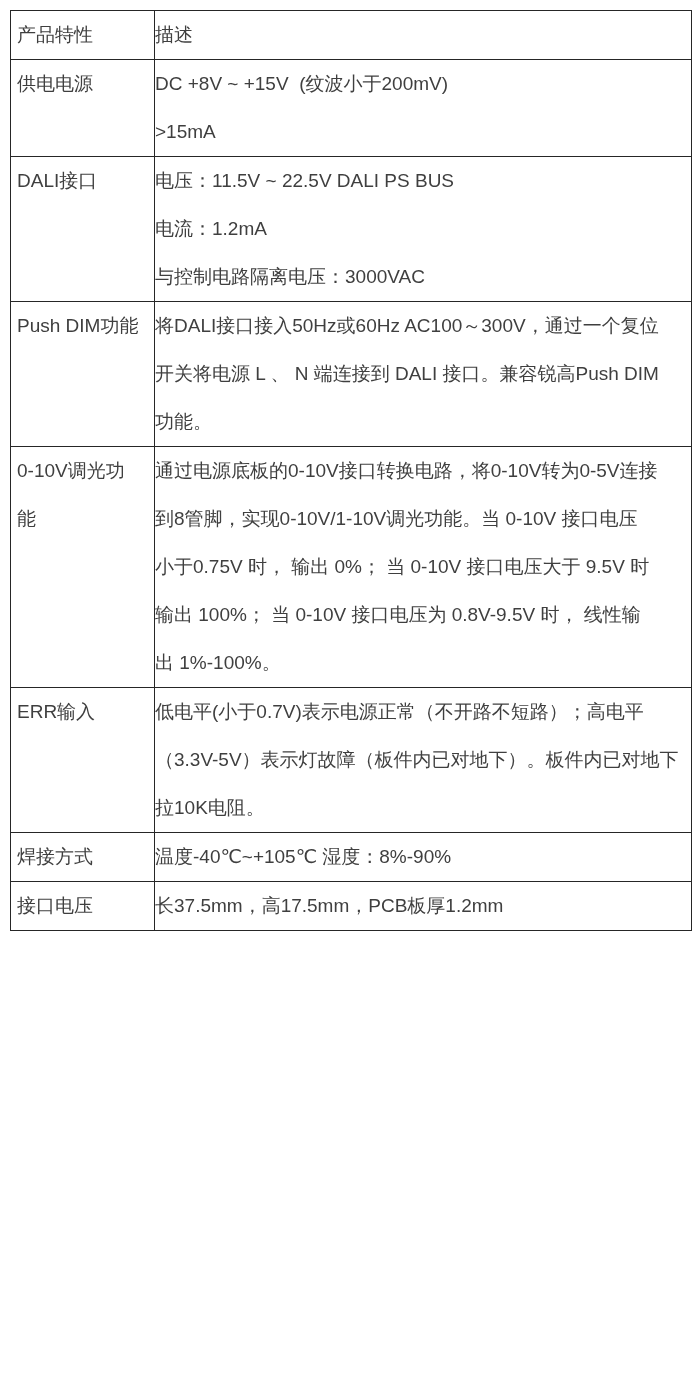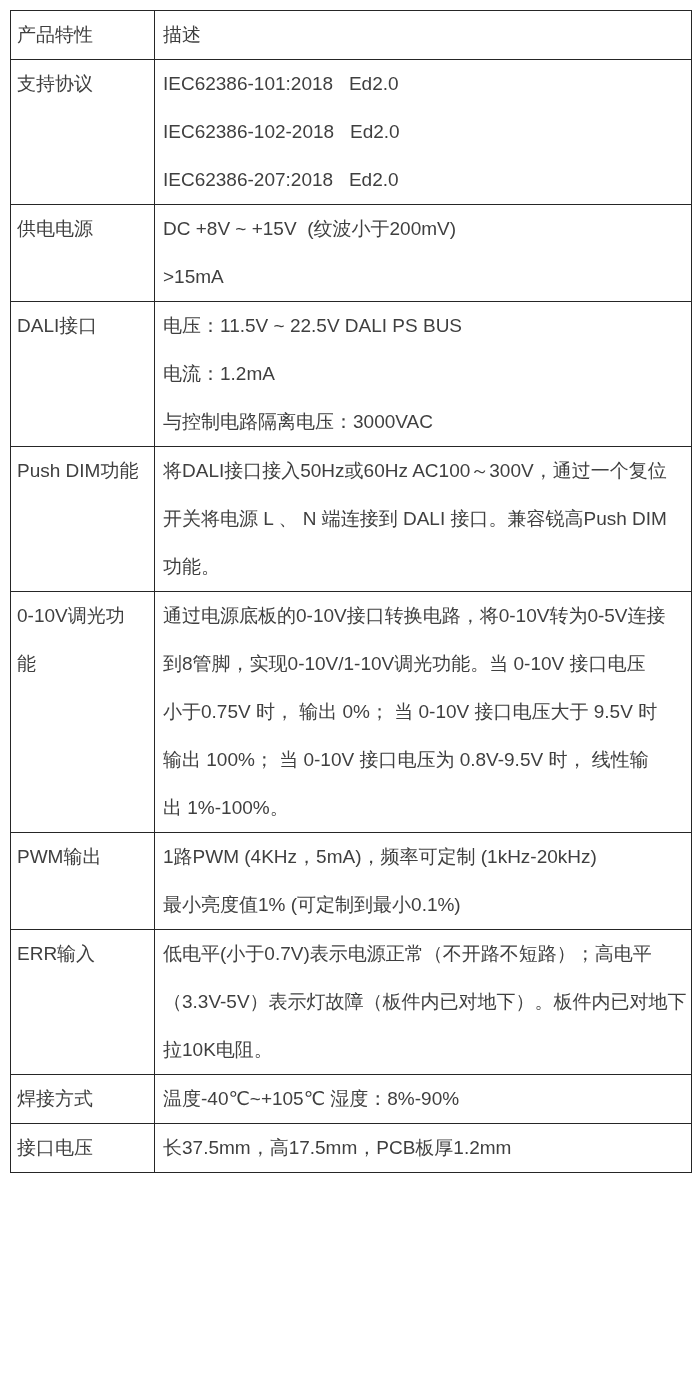--- a/index.html
+++ b/index.html
@@ -29,21 +29,21 @@
   col.c2 { width: 537px; }
   td {
     border: 1px solid #262626;
     vertical-align: top;
     padding: 0;
     color: #3f3f3f;
     font-size: 19px;
     font-weight: 400;
   }
   td.f { padding-left: 6px; }
-  td.d { padding-left: 8px; }
+  td.d { padding-left: 0; }
   .ln {
     height: 48px;
     line-height: 48px;
     white-space: pre;
     overflow: hidden;
   }
 </style>
 </head>
 <body>
 
@@ -58,30 +58,20 @@
       <tr>
         <td class="f">
           <div class="ln">产品特性</div>
         </td>
         <td class="d">
           <div class="ln">描述</div>
         </td>
       </tr>
 
 
-      <tr>
-        <td class="f">
-          <div class="ln">支持协议</div>
-        </td>
-        <td class="d">
-          <div class="ln">IEC62386-101:2018   Ed2.0</div>
-          <div class="ln">IEC62386-102-2018   Ed2.0</div>
-          <div class="ln">IEC62386-207:2018   Ed2.0</div>
-        </td>
-      </tr>
 
       <tr>
         <td class="f">
           <div class="ln">供电电源</div>
         </td>
         <td class="d">
           <div class="ln">DC +8V ~ +15V  (纹波小于200mV)</div>
           <div class="ln">&gt;15mA</div>
         </td>
       </tr>
@@ -115,29 +105,20 @@
         </td>
         <td class="d">
           <div class="ln">通过电源底板的0-10V接口转换电路，将0-10V转为0-5V连接</div>
           <div class="ln">到8管脚，实现0-10V/1-10V调光功能。当 0-10V 接口电压</div>
           <div class="ln">小于0.75V 时， 输出 0%； 当 0-10V 接口电压大于 9.5V 时</div>
           <div class="ln">输出 100%； 当 0-10V 接口电压为 0.8V-9.5V 时， 线性输</div>
           <div class="ln">出 1%-100%。</div>
         </td>
       </tr>
 
-      <tr>
-        <td class="f">
-          <div class="ln">PWM输出</div>
-        </td>
-        <td class="d">
-          <div class="ln">1路PWM (4KHz，5mA)，频率可定制 (1kHz-20kHz)</div>
-          <div class="ln">最小亮度值1% (可定制到最小0.1%)</div>
-        </td>
-      </tr>
 
       <tr>
         <td class="f">
           <div class="ln">ERR输入</div>
         </td>
         <td class="d">
           <div class="ln">低电平(小于0.7V)表示电源正常（不开路不短路）；高电平</div>
           <div class="ln">（3.3V-5V）表示灯故障（板件内已对地下）。板件内已对地下</div>
           <div class="ln">拉10K电阻。</div>
         </td>

